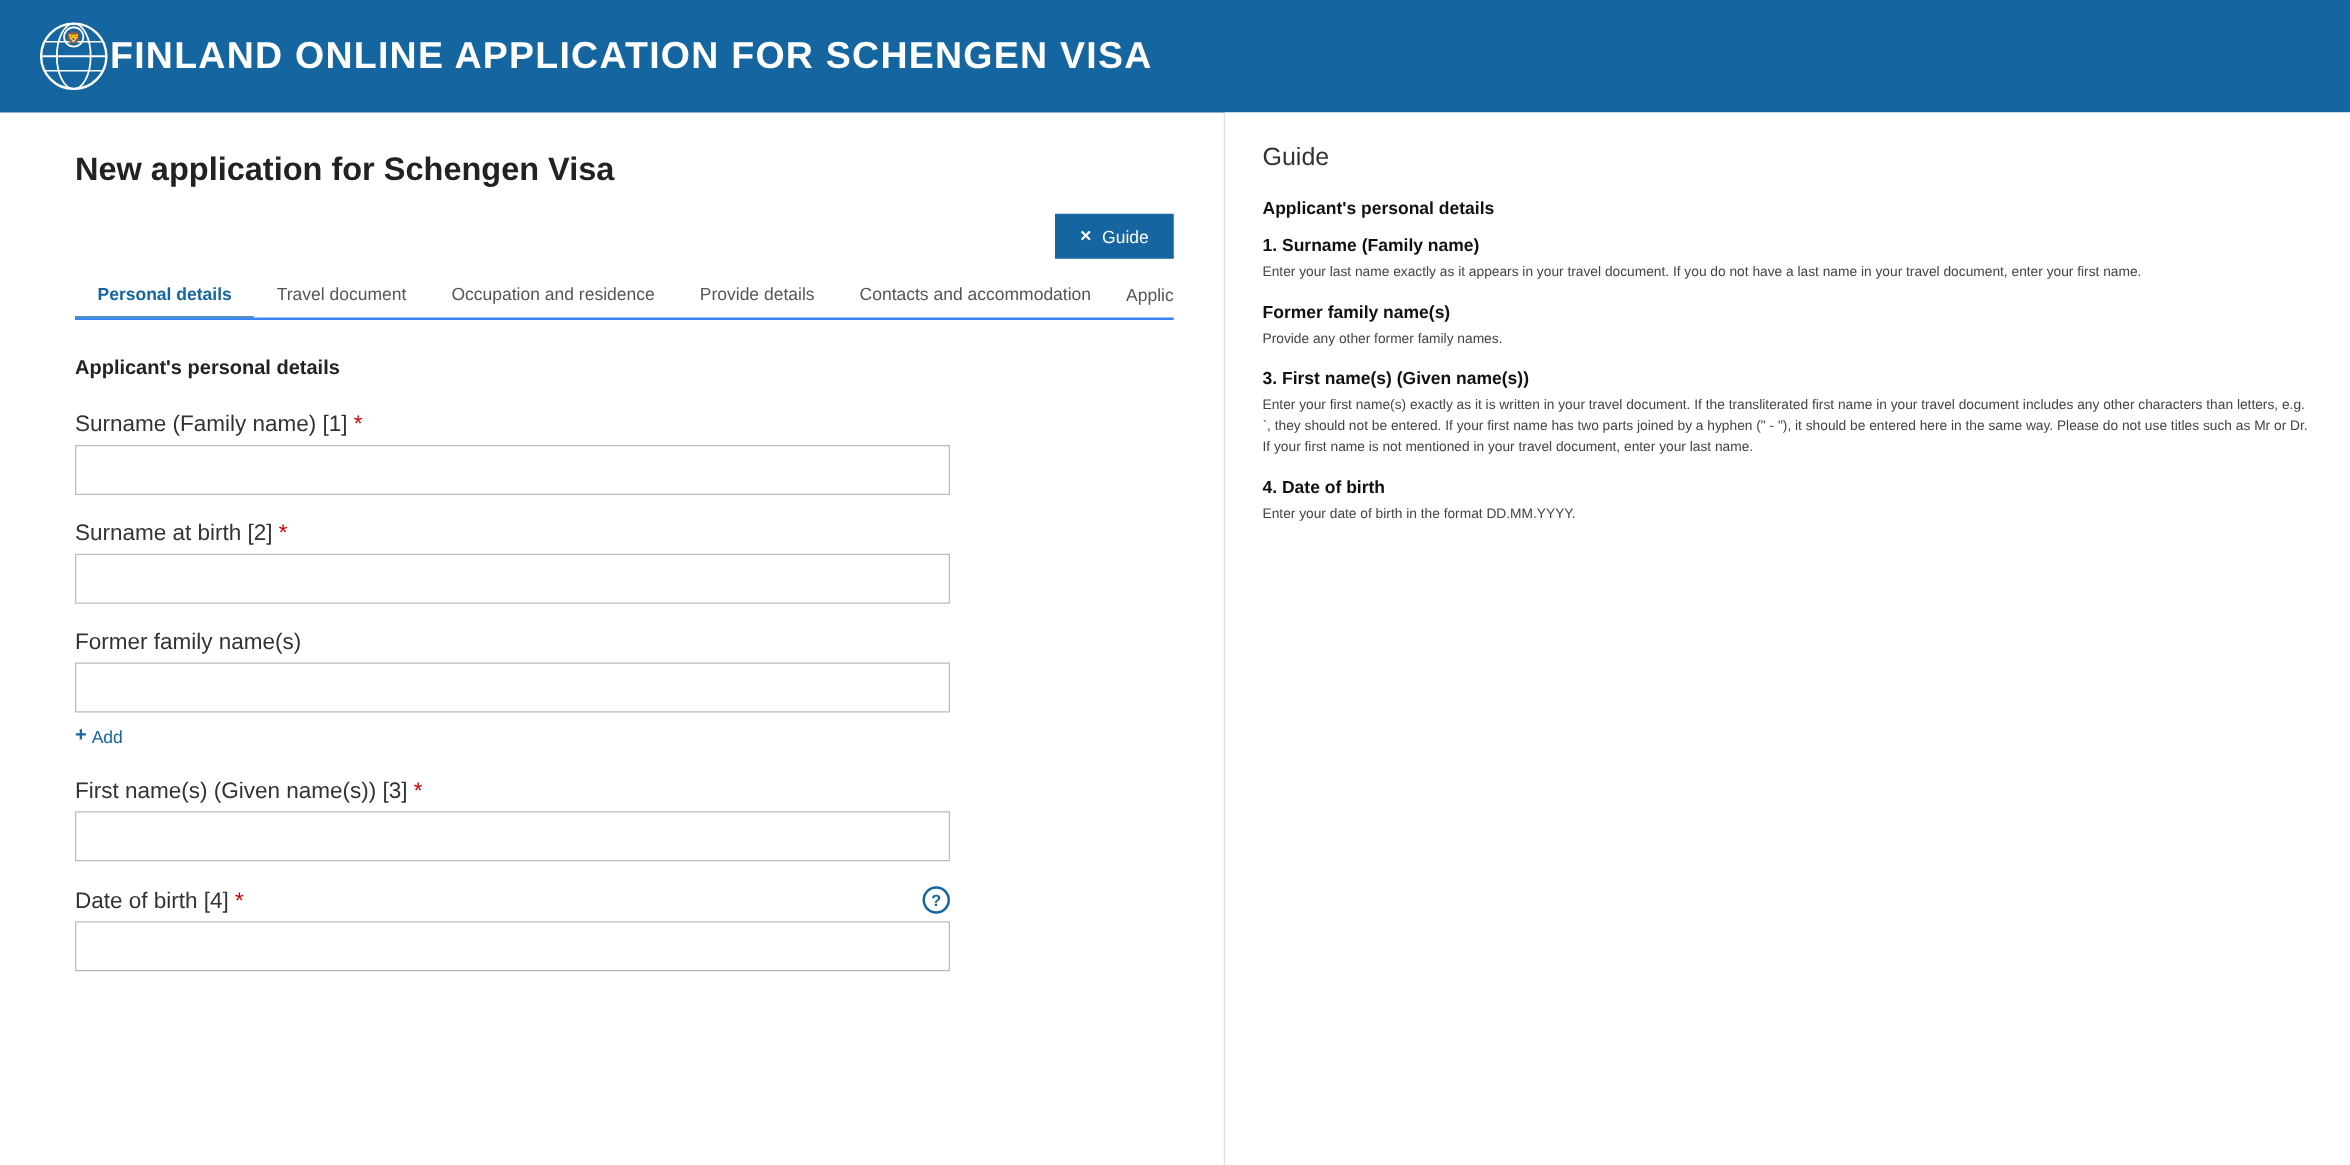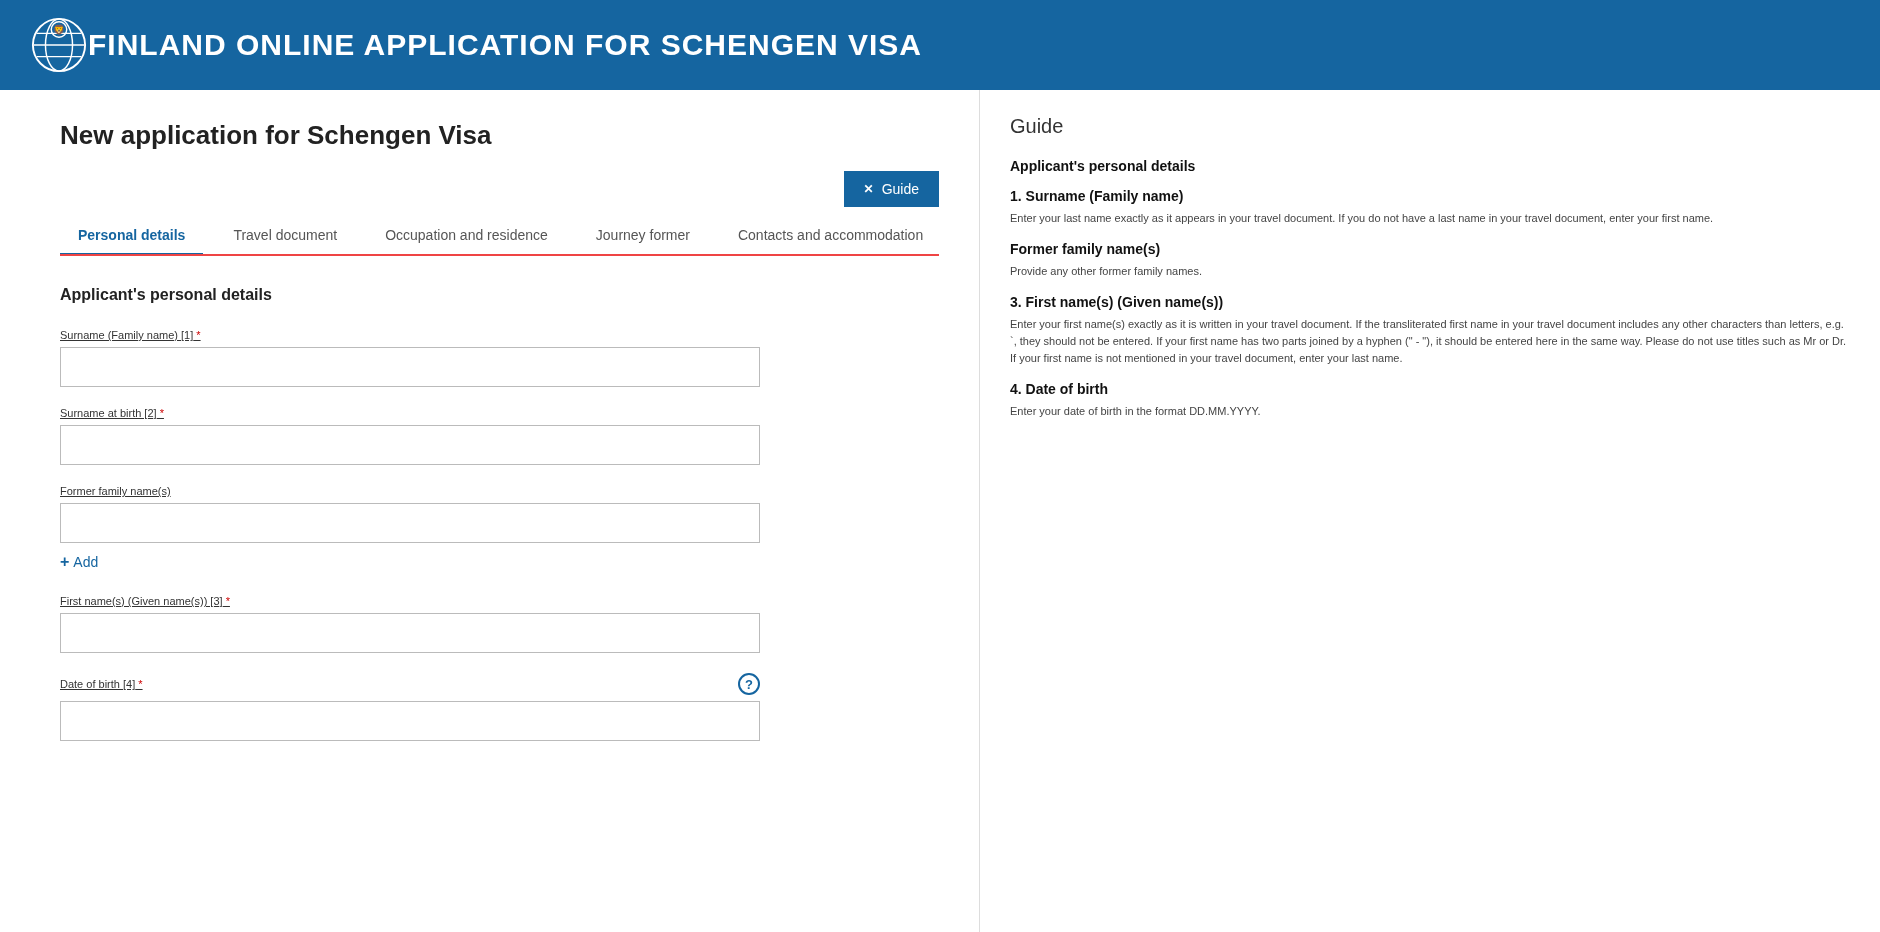--- a/index.html
+++ b/index.html
@@ -63,23 +63,23 @@
       font-size: 14px;
       cursor: pointer;
       display: flex;
       align-items: center;
       gap: 8px;
     }
 
     
     .tabs {
       display: flex;
-      border-bottom: 2px solid #ef4444;
+      border-bottom: 2px solid #3b82f6;
       margin-bottom: 30px;
-      gap: 12px;
+      gap: 0;
       overflow: hidden;
       align-items: center;
     }
     .tab {
       padding: 10px 18px;
       cursor: pointer;
       font-size: 14px;
       color: #555;
       border-bottom: 3px solid transparent;
       margin-bottom: -2px;
@@ -104,24 +104,23 @@
       color: #222;
       margin-bottom: 25px;
     }
 
     
     .form-group {
       margin-bottom: 20px;
     }
     .form-label {
       display: block;
-      font-size: 11px;
+      font-size: 18px;
       color: #333;
       margin-bottom: 6px;
-      text-decoration: underline;
     }
     .required-star {
       color: #c00;
     }
     .form-input {
       width: 700px;
       max-width: 100%;
       height: 40px;
       border: 1px solid #bbb;
       padding: 0 10px;
@@ -223,21 +222,21 @@
       <button class="guide-btn">
         <span style="font-size:12px; font-weight:bold;">✕</span>
         <span>Guide</span>
       </button>
     </div>
 
     <nav class="tabs">
       <a class="tab active">Personal details</a>
       <a class="tab">Travel document</a>
       <a class="tab">Occupation and residence</a>
-      <a class="tab">Journey former</a>
+      <a class="tab">Provide details</a>
       <a class="tab">Contacts and accommodation</a>
       <span class="tab-more">Applic…</span>
     </nav>
 
     <h2 class="section-title">Applicant's personal details</h2>
 
     <form>
 
       <div class="form-group">
         <label class="form-label">

